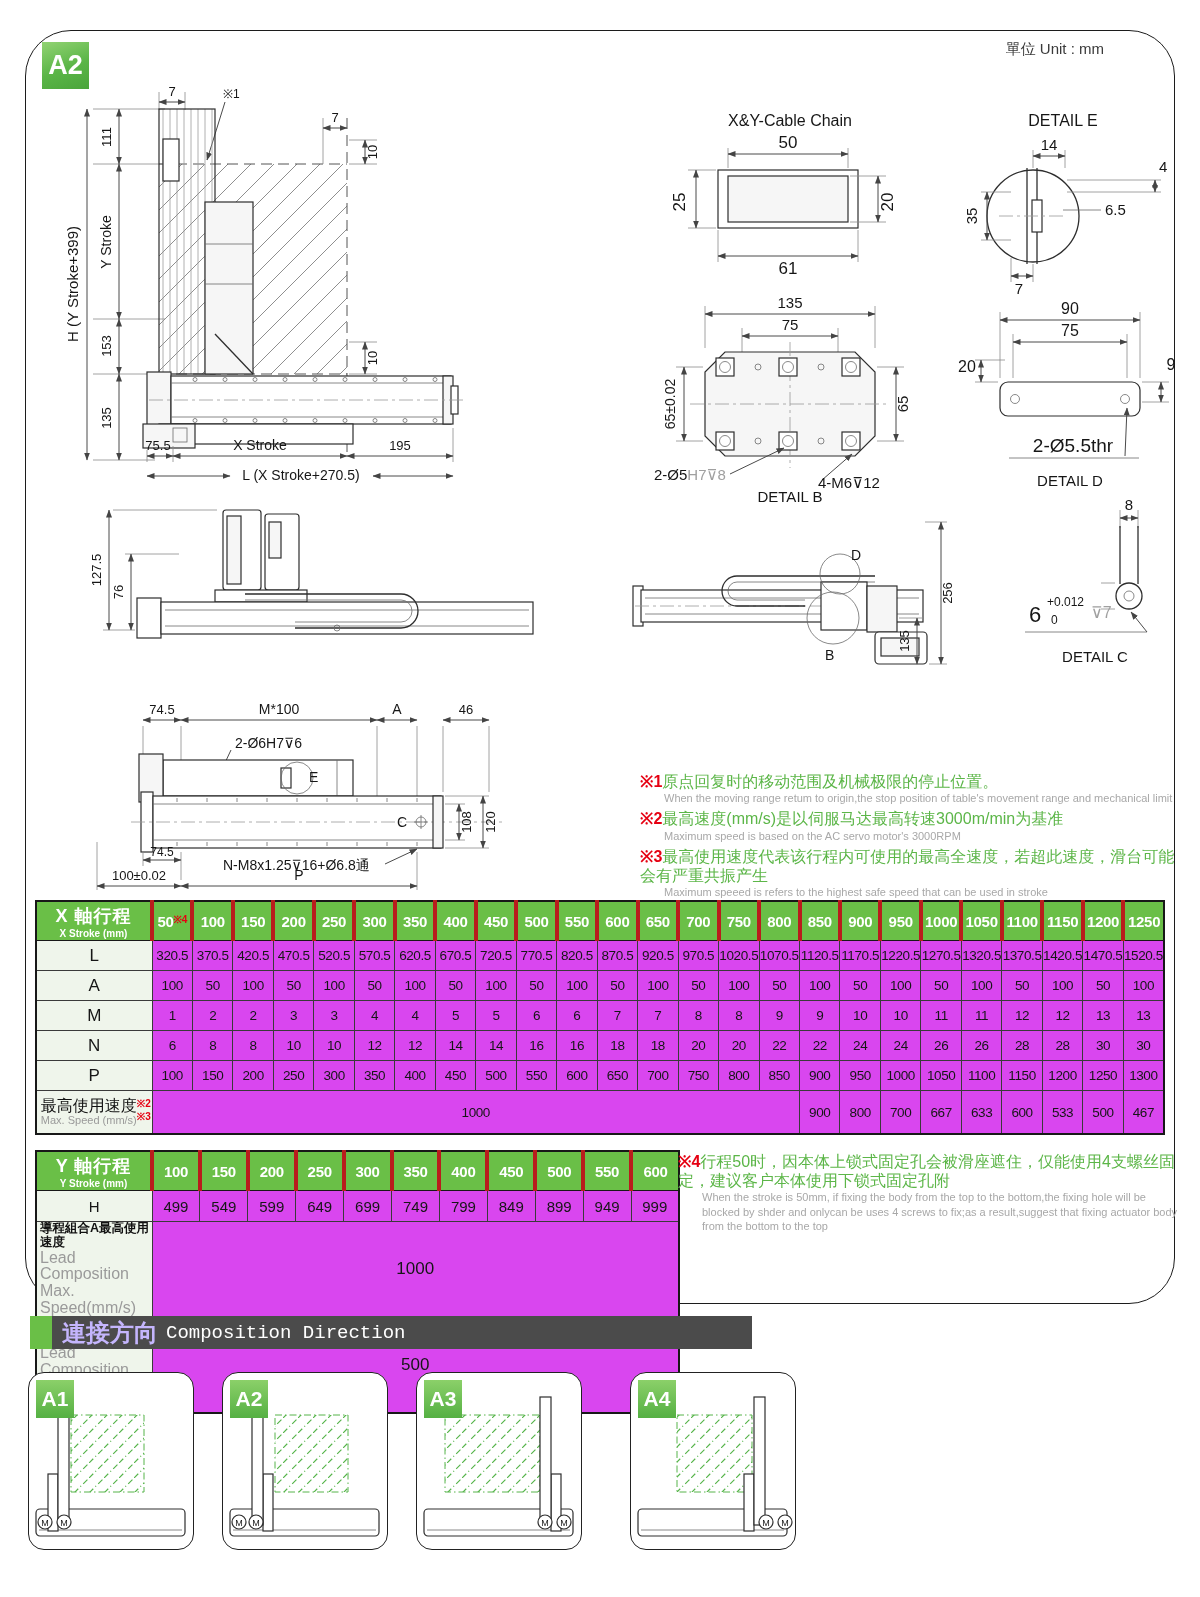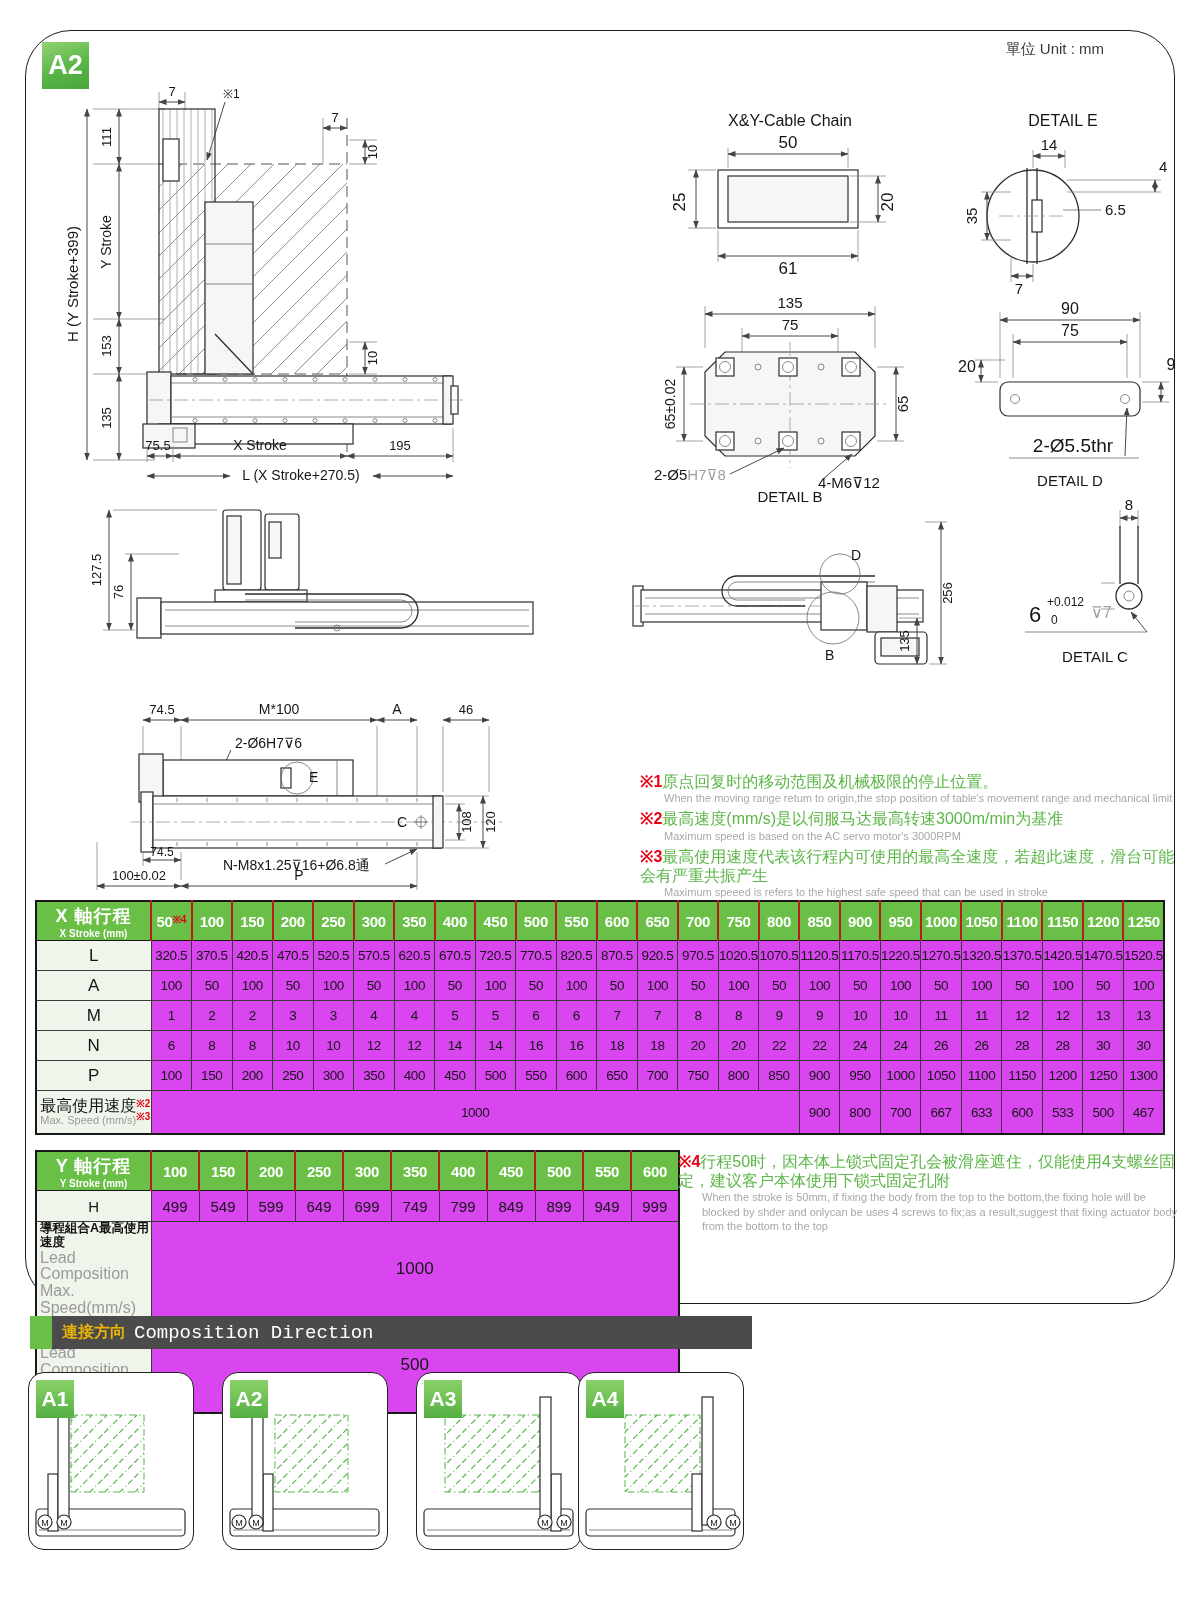--- a/index.html
+++ b/index.html
@@ -38,21 +38,21 @@
   .nzh{color:#5cb648;font-size:16px;line-height:1.2;}
   .mkr{color:#e60012;font-weight:bold;}
   .nen{color:#a8a8a8;font-size:11px;line-height:1.3;padding-left:24px;}
   .nowrap{white-space:nowrap;}
   
   .xwrap{position:absolute;left:35px;top:900px;}
   .ywrap{position:absolute;left:35px;top:1150px;}
   table.dtable{border-collapse:collapse;table-layout:fixed;background:#d946ef;border:2px solid #181818;}
   .dtable th,.dtable td{border:1px solid #3a3a3a;text-align:center;vertical-align:middle;padding:0;overflow:hidden;}
   .dtable th.gcol{background:#6abf47;color:#fff;font-weight:bold;font-size:15px;
-      border-left:2px solid #b91c1c;border-bottom:1.5px solid #181818;height:38px;letter-spacing:-0.3px;}
+      border-left:4px solid #b91c1c;border-bottom:1.5px solid #181818;height:38px;letter-spacing:-0.3px;}
   .dtable th.lblh{background:#6abf47;color:#fff;height:38px;border-bottom:1.5px solid #181818;}
   .hzh{font-size:18px;font-weight:bold;letter-spacing:1px;}
   .hen{font-size:10px;}
   .dtable td{font-size:13.5px;height:29px;letter-spacing:-0.4px;}
   .dtable td.lbl{background:#eff5eb;font-size:17px;letter-spacing:0;}
   .mk{color:#e60012;font-size:10px;font-weight:bold;position:relative;top:-4px;}
   tr.sprow td{height:42px;}
   td.spl{background:#fff;text-align:center;padding-left:3px;}
   .szh{font-size:16px;color:#111;display:block;line-height:1.05;}
   .sen{font-size:11px;color:#9a9a9a;display:block;line-height:1.05;}
@@ -61,21 +61,21 @@
   #ytable td.leadl{background:#eff5eb;text-align:left;padding-left:3px;height:40px;}
   .lzh{font-size:12.5px;font-weight:bold;display:block;line-height:1.1;color:#111;}
   .len{font-size:16px;color:#9a9a9a;display:block;line-height:1.05;}
   #ytable td.leadv{font-size:17px;}
   
   .note4{position:absolute;left:678px;top:1152px;width:500px;}
   
   .combo-bar{position:absolute;left:30px;top:1316px;width:722px;height:33px;background:#4b4b4b;
              display:flex;align-items:center;}
   .combo-green{width:22px;height:33px;background:#6abf47;margin-right:10px;flex:0 0 auto;}
-  .combo-zh{color:#eab308;font-size:16px;font-weight:bold;margin-right:8px;}
+  .combo-zh{color:#c4b5fd;font-size:24px;font-weight:bold;margin-right:8px;}
   .combo-en{color:#fff;font-size:19px;font-family:"Liberation Mono",monospace;}
   
   .panel{position:absolute;top:1372px;width:166px;height:178px;border:1.6px solid #222;
          border-radius:16px;background:#fff;box-sizing:border-box;}
   .pbadge{position:absolute;left:7px;top:7px;width:38px;height:38px;z-index:2;
           background:linear-gradient(180deg,#8bd069 0%,#55b043 100%);
           color:#fff;font-size:21px;font-weight:bold;display:flex;align-items:center;justify-content:center;}
   .psvg{position:absolute;left:0;top:0;}
 </style>
 </head>
@@ -778,21 +778,21 @@
       <rect class="outw" x="134" y="101" width="10" height="57"></rect>
       <rect class="outw" x="123" y="24" width="11" height="128"></rect>
       <g>
         <circle class="outw" cx="128" cy="149" r="7"></circle>
           <text class="mid" x="128" y="152.5" font-size="9">M</text>
         <circle class="outw" cx="147" cy="149" r="7"></circle>
           <text class="mid" x="147" y="152.5" font-size="9">M</text>
       </g>
     </svg>
   </div>
-  <div class="panel" style="left:578px">
+  <div class="panel" style="left:630px">
     <div class="pbadge">A4</div>
     <svg class="psvg" width="163" height="175" viewBox="0 0 163 175">
       <rect class="outw" x="7" y="136" width="149" height="27" rx="4"></rect>
       <line class="thin" x1="10" y1="157" x2="153" y2="157"></line>
       <rect class="ghrect" x="46" y="42" width="75" height="77"></rect>
       <rect class="outw" x="113" y="101" width="10" height="57"></rect>
       <rect class="outw" x="123" y="24" width="11" height="128"></rect>
       <g>
         <circle class="outw" cx="135" cy="149" r="7"></circle>
           <text class="mid" x="135" y="152.5" font-size="9">M</text>

